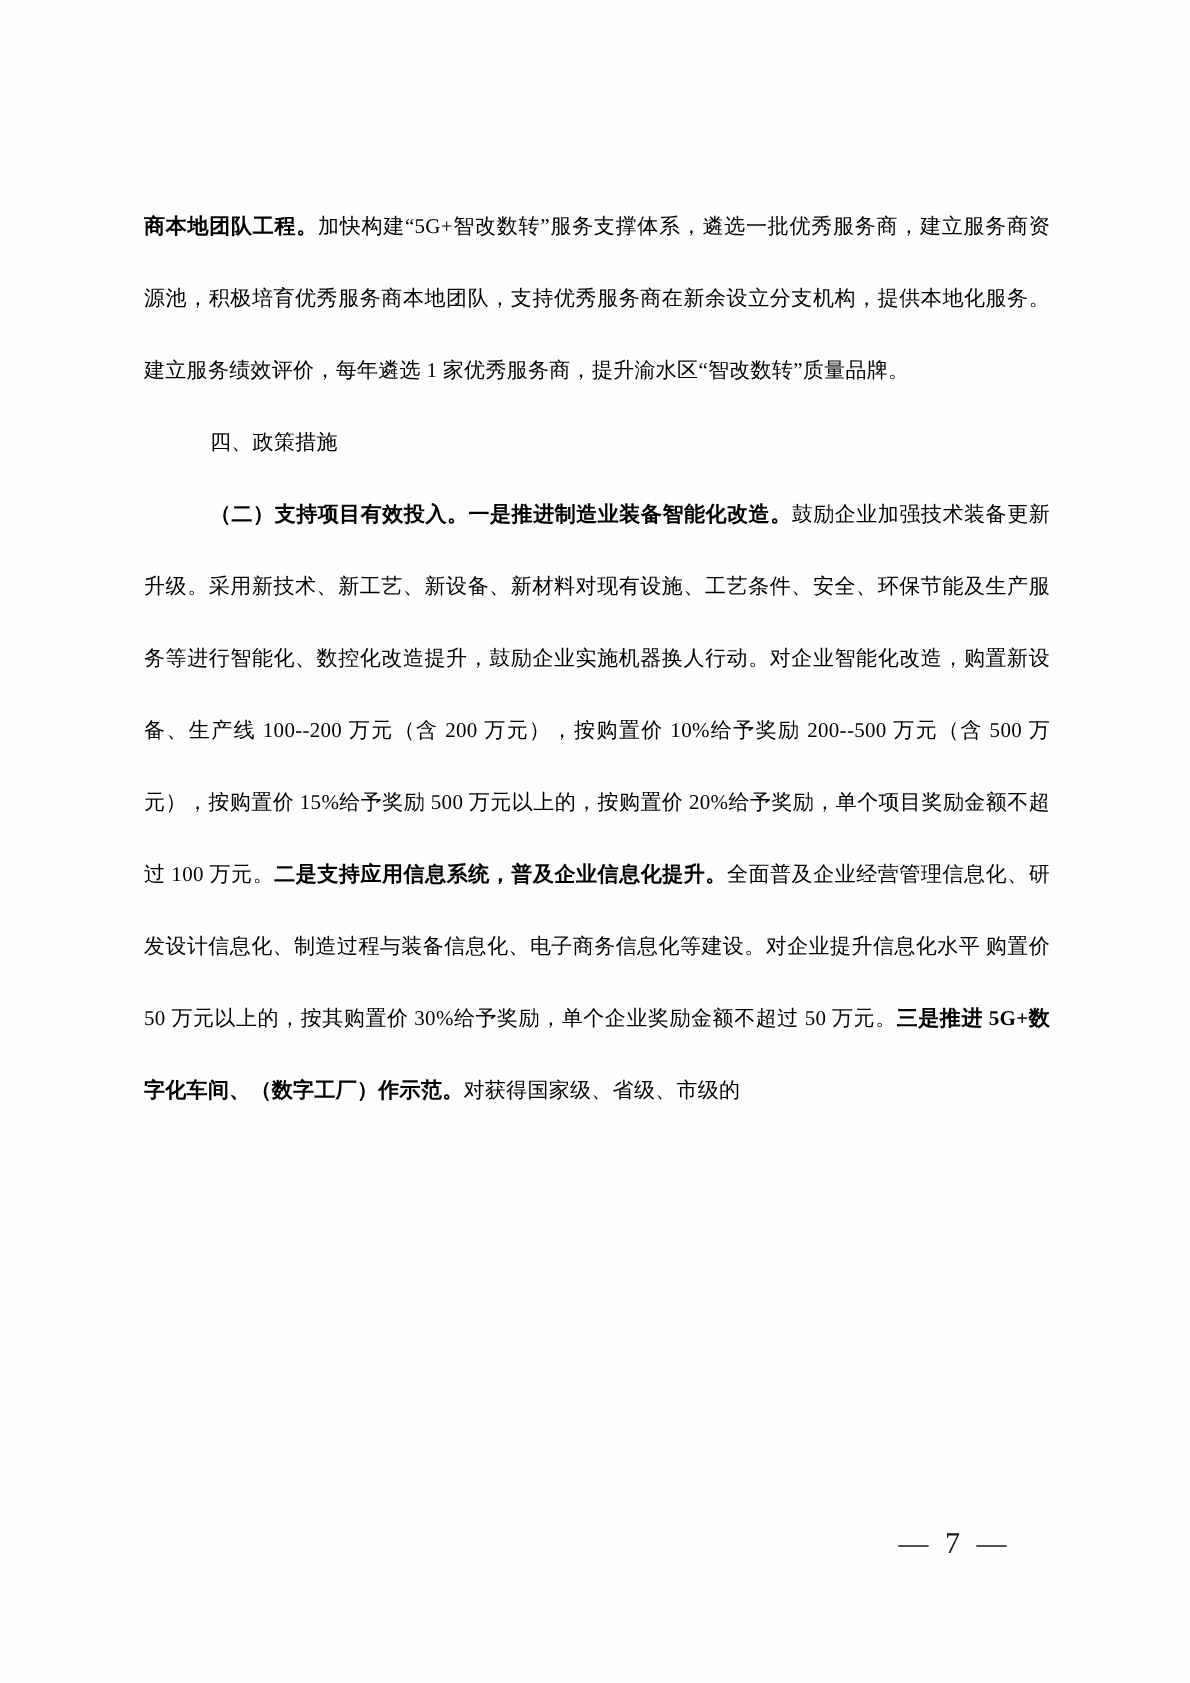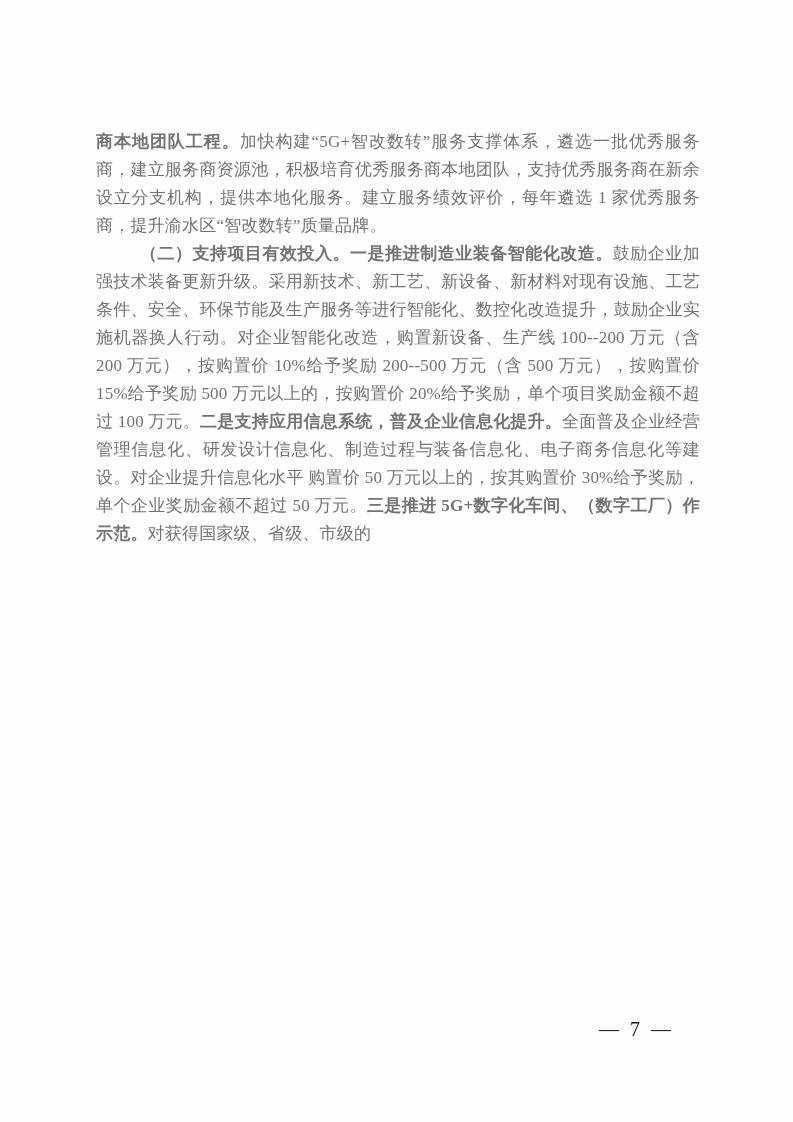--- a/index.html
+++ b/index.html
@@ -23,27 +23,27 @@
     height: 1122px;
     background: #fefefe;
   }
   .content {
     position: absolute;
     left: 96px;
     top: 128px;
     width: 604px;
   }
   .para {
-    font-size: 17px;
-    line-height: 28px;
+    font-size: 14px;
+    line-height: 48px;
     letter-spacing: 0.2px;
     text-align: justify;
     text-justify: inter-ideograph;
     margin: 0 0 0 0;
-    color: #737373;
+    color: #000000;
   }
   .indent2 {
     text-indent: 44px;
   }
   .b {
     font-weight: bold;
   }
   .section-head {
     text-indent: 44px;
   }
@@ -61,20 +61,21 @@
   }
 </style>
 </head>
 <body>
 
 <div class="page">
   <div class="content">
 
     <p class="para"><span class="b">商本地团队工程。</span><span>加快构建“5G+智改数转”服务支撑体系，遴选一批优秀服务商，建立服务商资源池，积极培育优秀服务商本地团队，支持优秀服务商在新余设立分支机构，提供本地化服务。建立服务绩效评价，每年遴选 1 家优秀服务商，提升渝水区“智改数转”质量品牌。</span></p>
 
+    <p class="para section-head"><span>四、政策措施</span></p>
 
 
     <p class="para indent2"><span class="b">（二）支持项目有效投入。一是推进制造业装备智能化改造。</span><span>鼓励企业加强技术装备更新升级。采用新技术、新工艺、新设备、新材料对现有设施、工艺条件、安全、环保节能及生产服务等进行智能化、数控化改造提升，鼓励企业实施机器换人行动。对企业智能化改造，购置新设备、生产线 100--200 万元（含 200 万元），按购置价 10%给予奖励 200--500 万元（含 500 万元），按购置价 15%给予奖励 500 万元以上的，按购置价 20%给予奖励，单个项目奖励金额不超过 100 万元。</span><span class="b">二是支持应用信息系统，普及企业信息化提升。</span><span>全面普及企业经营管理信息化、研发设计信息化、制造过程与装备信息化、电子商务信息化等建设。对企业提升信息化水平 购置价 50 万元以上的，按其购置价 30%给予奖励，单个企业奖励金额不超过 50 万元。</span><span class="b">三是推进 5G+数字化车间、（数字工厂）作示范。</span><span>对获得国家级、省级、市级的</span></p>
 
   </div>
 
   <div class="pagenum">— 7 —</div>
 </div>
 
 </body></html>

